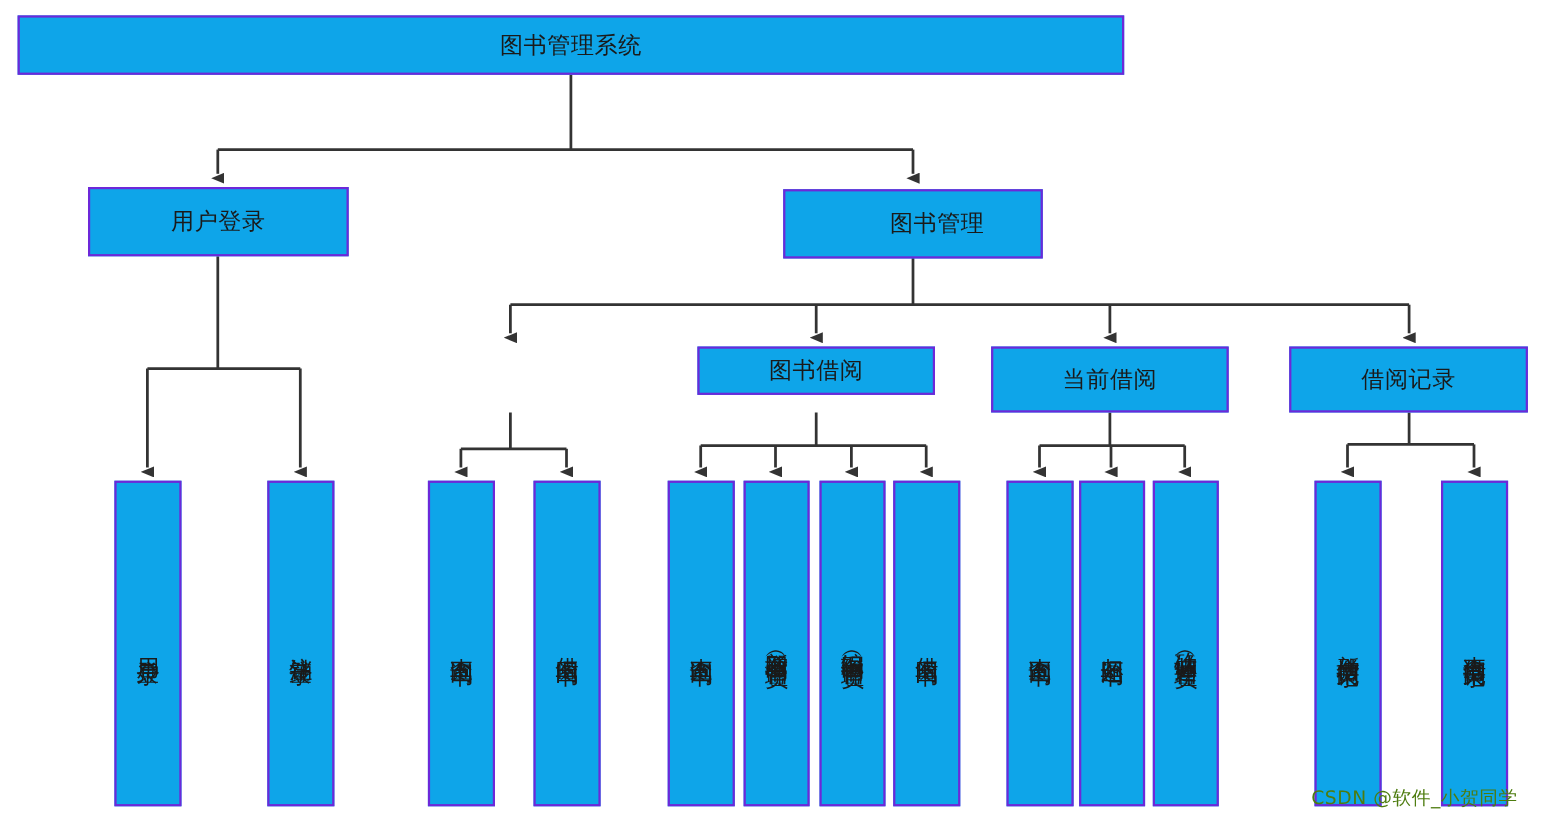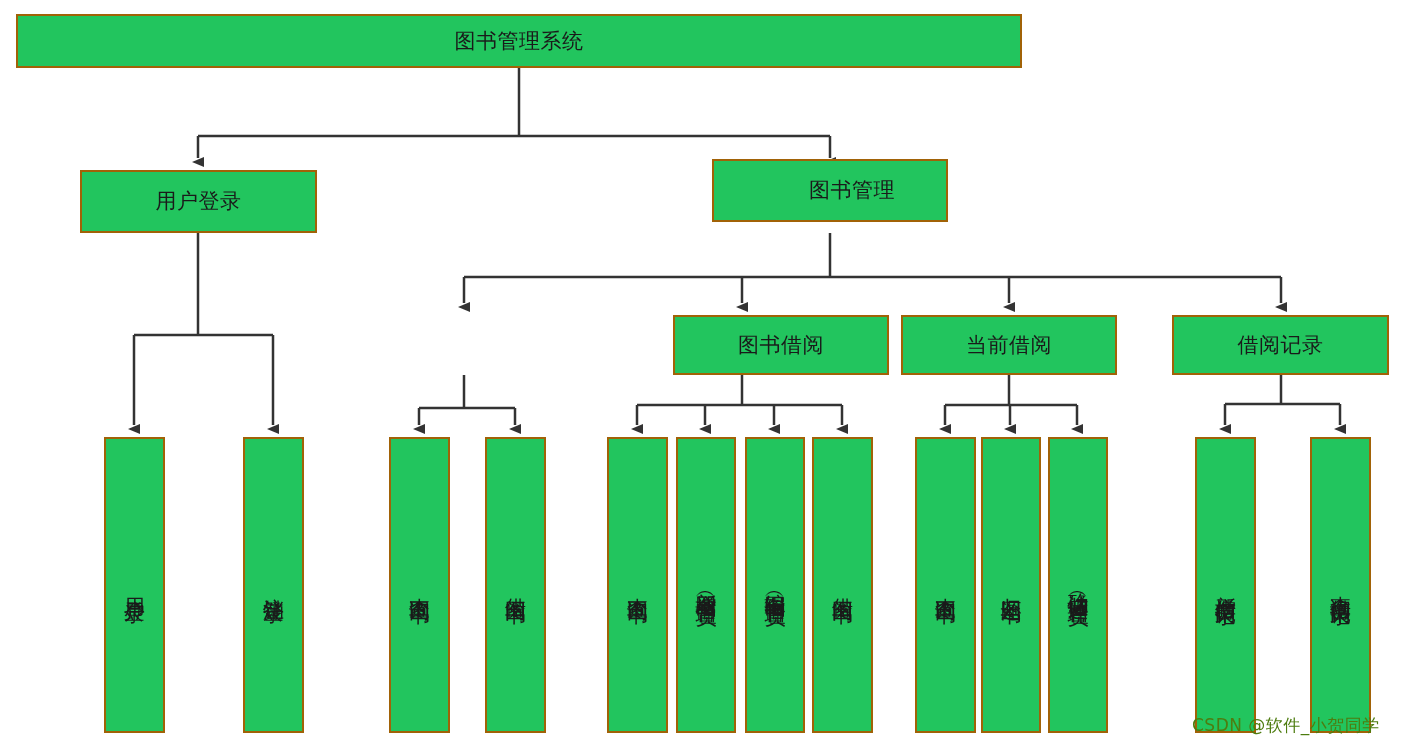--- a/index.html
+++ b/index.html
@@ -23,22 +23,22 @@
     position: absolute;
     left: 0;
     top: 0;
     width: 1405px;
     height: 747px;
     pointer-events: none;
   }
   .node {
     position: absolute;
     box-sizing: border-box;
-    background: #22c55e;
-    border: 2px solid #a16207;
+    background: #0ea5e9;
+    border: 2px solid #6d28d9;
     display: flex;
     align-items: center;
     justify-content: center;
     color: #1a1a1a;
   }
   .node-label {
     display: block;
     text-align: center;
     line-height: 1.18;
     color: #1a1a1a;
@@ -136,26 +136,26 @@
   </svg>
 
   <div class="node horiz" style="left:16px; top:14px; width:1006px; height:54px;">
     <span class="node-label">图书管理系统</span>
   </div>
 
   <div class="node horiz" style="left:80px; top:170px; width:237px; height:63px;">
     <span class="node-label">用户登录</span>
   </div>
 
-  <div class="node horiz" style="left:712px; top:159px; width:236px; height:63px;padding-left:44px;">
+  <div class="node horiz" style="left:712px; top:172px; width:236px; height:63px;padding-left:44px;">
     <span class="node-label">图书管理</span>
   </div>
 
 
-  <div class="node horiz" style="left:634px; top:315px; width:216px; height:60px;margin-left:39px;">
+  <div class="node horiz" style="left:634px; top:315px; width:216px; height:44px;">
     <span class="node-label">图书借阅</span>
   </div>
 
   <div class="node horiz" style="left:901px; top:315px; width:216px; height:60px;">
     <span class="node-label">当前借阅</span>
   </div>
 
   <div class="node horiz" style="left:1172px; top:315px; width:217px; height:60px;">
     <span class="node-label">借阅记录</span>
   </div>

